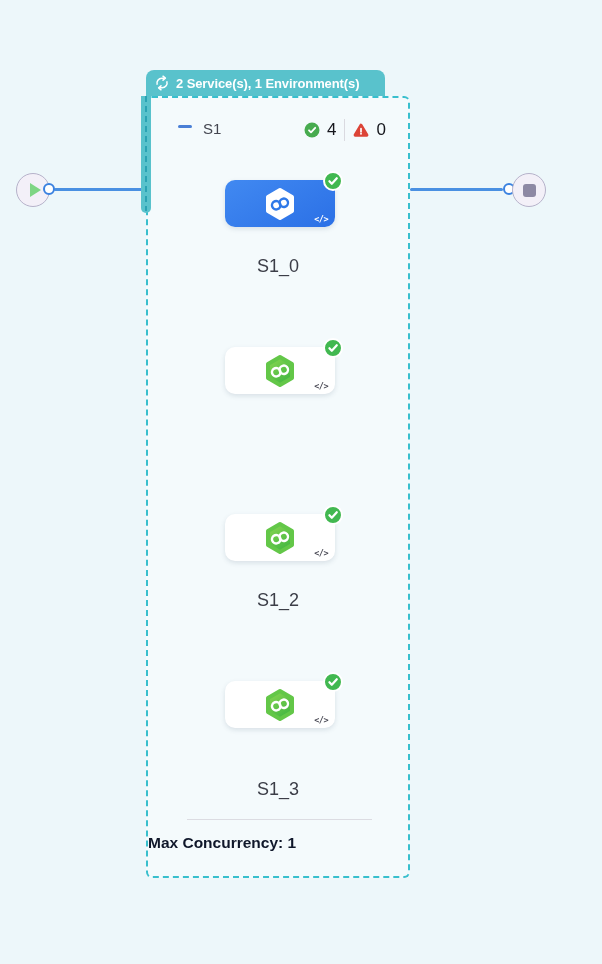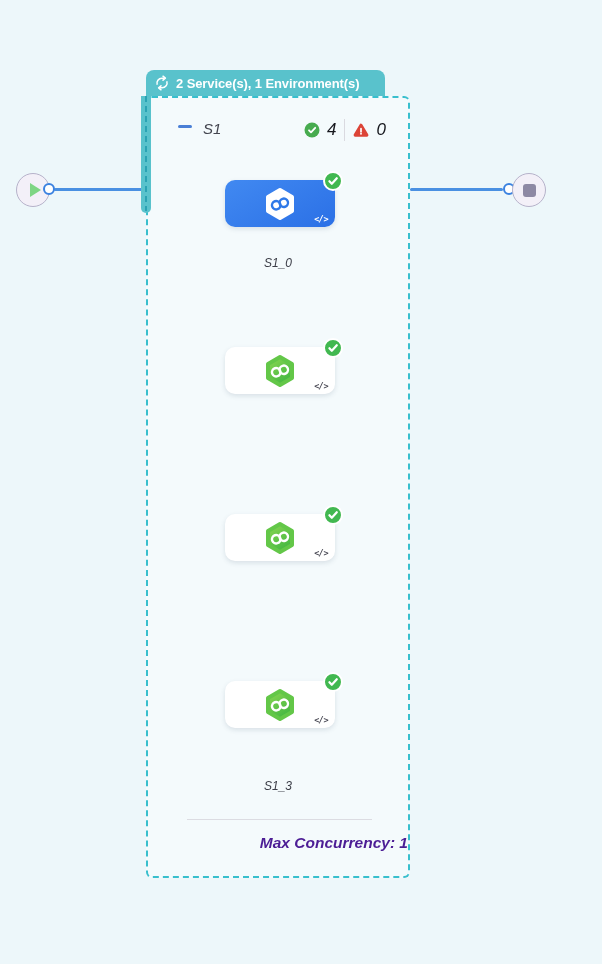--- a/index.html
+++ b/index.html
@@ -27,43 +27,43 @@
          background:#59c2cc;border-radius:8px 8px 0 0;display:flex;align-items:center;gap:6px;
          padding:12px 8px;color:#fff;font-size:13px;font-weight:700;letter-spacing:-0.1px;
          z-index:4;cursor:pointer;white-space:nowrap;}
   .strip{position:absolute;left:141px;top:96px;width:10px;height:117px;background:#59c2cc;
          border-radius:0 0 5px 5px;z-index:3;}
   .strip::after{content:"";position:absolute;left:4px;top:0;bottom:2px;width:2px;
          background:repeating-linear-gradient(to bottom,#2aa3b4 0 6px,rgba(0,0,0,0) 6px 10px);}
 
   
   .stage-box{position:absolute;left:146px;top:96px;width:264px;height:782px;box-sizing:border-box;
-             border:2px dashed #38bfcd;border-radius:6px;background:#f4fafc;z-index:2;font-style:italic;}
+             border:2px dashed #38bfcd;border-radius:6px;background:#f4fafc;z-index:2;}
   .minus{position:absolute;left:30px;top:27px;width:14px;height:3px;border-radius:2px;
          background:#4a7fd6;cursor:pointer;}
   .stage-name{position:absolute;left:55px;top:22px;font-size:15px;font-weight:500;color:#43454f;}
   .counts{position:absolute;right:22px;top:19px;height:26px;display:flex;align-items:center;gap:7px;}
   .count-num{font-size:17px;font-weight:500;color:#15161c;}
   .count-divider{width:1px;height:22px;background:#dadae0;}
 
   
   .card{position:absolute;left:77px;width:110px;height:47px;border-radius:10px;background:#fff;
         box-shadow:0 2px 5px rgba(50,70,100,0.14);display:flex;align-items:center;
         justify-content:center;cursor:pointer;}
   .card.selected{background:linear-gradient(150deg,#4189f1 0%,#2b70e6 100%);}
   .check-badge{position:absolute;right:-9px;top:-10px;line-height:0;}
   .code-icon{position:absolute;right:7px;bottom:3px;font-size:8.5px;font-weight:700;
              color:#4a4a55;letter-spacing:-0.5px;font-family:"DejaVu Sans Mono",monospace;}
   .card.selected .code-icon{color:#fff;}
-  .node-label{position:absolute;left:0;width:260px;text-align:center;font-size:12px;
+  .node-label{position:absolute;left:0;width:260px;text-align:center;font-size:18px;
               color:#3b3d47;}
 
   .bottom-divider{position:absolute;left:39px;top:721px;width:185px;height:1px;background:#dcdce2;}
-  .max-conc{position:absolute;left:0;top:736px;width:260px;text-align:right;font-size:15.5px;
-            font-weight:700;color:#4c1d95;}
+  .max-conc{position:absolute;left:0;top:736px;width:260px;text-align:left;font-size:15.5px;
+            font-weight:700;color:#0f172a;}
 </style>
 </head>
 <body>
 
 <div class="canvas">
 
   <svg width="0" height="0" style="position:absolute">
     <defs>
       <linearGradient id="hexgrad" x1="0" y1="0" x2="0.6" y2="1">
         <stop offset="0" stop-color="#8dd852"></stop>
@@ -159,20 +159,21 @@
         </g>
       </svg>
       <span class="check-badge">
         <svg width="22" height="22" viewBox="-11 -11 22 22">
           <circle r="9" fill="#41b850" stroke="#fff" stroke-width="2"></circle>
           <path d="M-3.6 0.2 L-1.2 2.8 L3.8 -2.8" fill="none" stroke="#fff" stroke-width="2.2" stroke-linecap="round" stroke-linejoin="round"></path>
         </svg>
       </span>
       <span class="code-icon">&lt;/&gt;</span>
     </div>
+    <div class="node-label" style="top:492px">S1_2</div>
 
     <div class="card" style="top:583px">
       <svg width="32" height="34" viewBox="-16 -17 32 34">
         <path d="M0 -14 L12 -7 L12 7 L0 14 L-12 7 L-12 -7 Z" fill="url(#hexgrad)" stroke="#63c748" stroke-width="4" stroke-linejoin="round"></path>
         <g transform="rotate(-18)" fill="none" stroke="#fff" stroke-width="2.4">
           <circle cx="-4" cy="0" r="4.2"></circle>
             <circle cx="4" cy="0" r="4.2"></circle>
         </g>
       </svg>
       <span class="check-badge">

